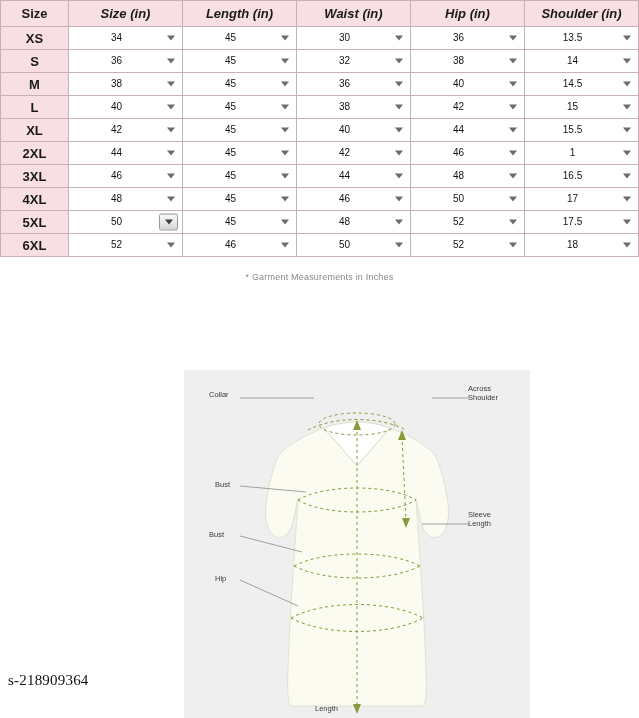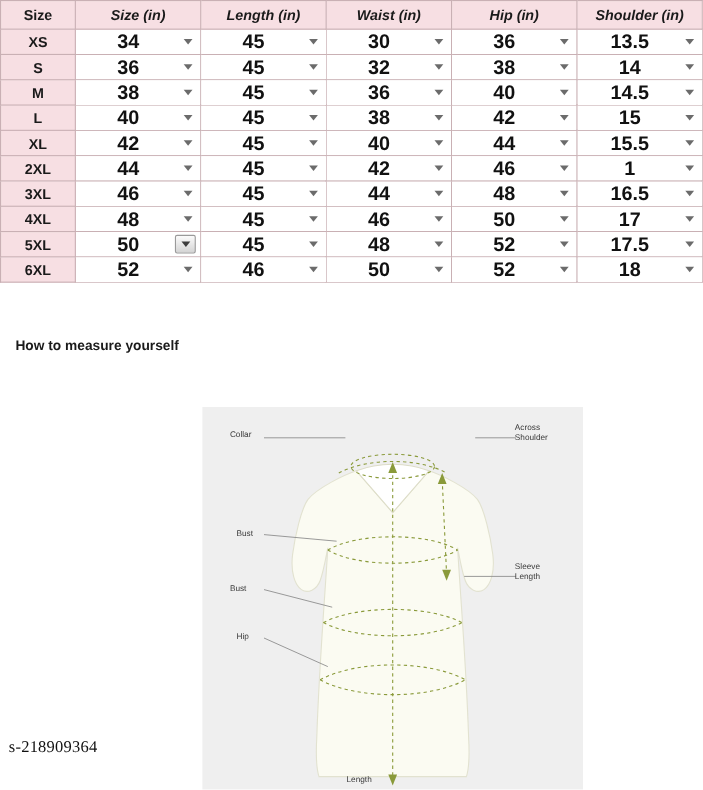--- a/index.html
+++ b/index.html
@@ -64,23 +64,23 @@
   }
   .val-inner {
     display: flex;
     align-items: center;
     justify-content: center;
     height: 100%;
     position: relative;
     padding: 0 18px 0 0;
   }
   .val-text {
-    font-size: 18px;
+    font-size: 10px;
     color: #111;
-    font-weight: 700;
+    font-weight: 400;
     line-height: 1;
   }
   .caret {
     position: absolute;
     right: 7px;
     top: 50%;
     transform: translateY(-50%);
     width: 0;
     height: 0;
     border-left: 4px solid transparent;
@@ -522,22 +522,22 @@
                 <span class="val-text">18</span>
                 <span class="caret"></span>
               </div>
           </td>
         </tr>
 
       </tbody>
     </table>
   </div>
 
-
-  <div class="how-to">How to measure yourself</div>
+  <div class="footnote">* Garment Measurements in Inches</div>
+
 
   <div class="diagram-panel">
     <svg width="346" height="348" viewBox="0 0 346 348">
 
       <g fill="#fbfbf2" stroke="#e2e2d0" stroke-width="1">
         <path d="M140 58 C128 62 104 74 96 84 C90 92 84 118 82 134 C80 150 84 162 90 166
                  C96 170 104 166 107 158 C110 150 112 138 114 128
                  C112 164 106 236 104 300 C103 318 104 330 106 336
                  L240 336 C242 330 243 318 242 300 C240 236 234 164 232 128
                  C234 138 236 150 239 158 C242 166 250 170 256 166

